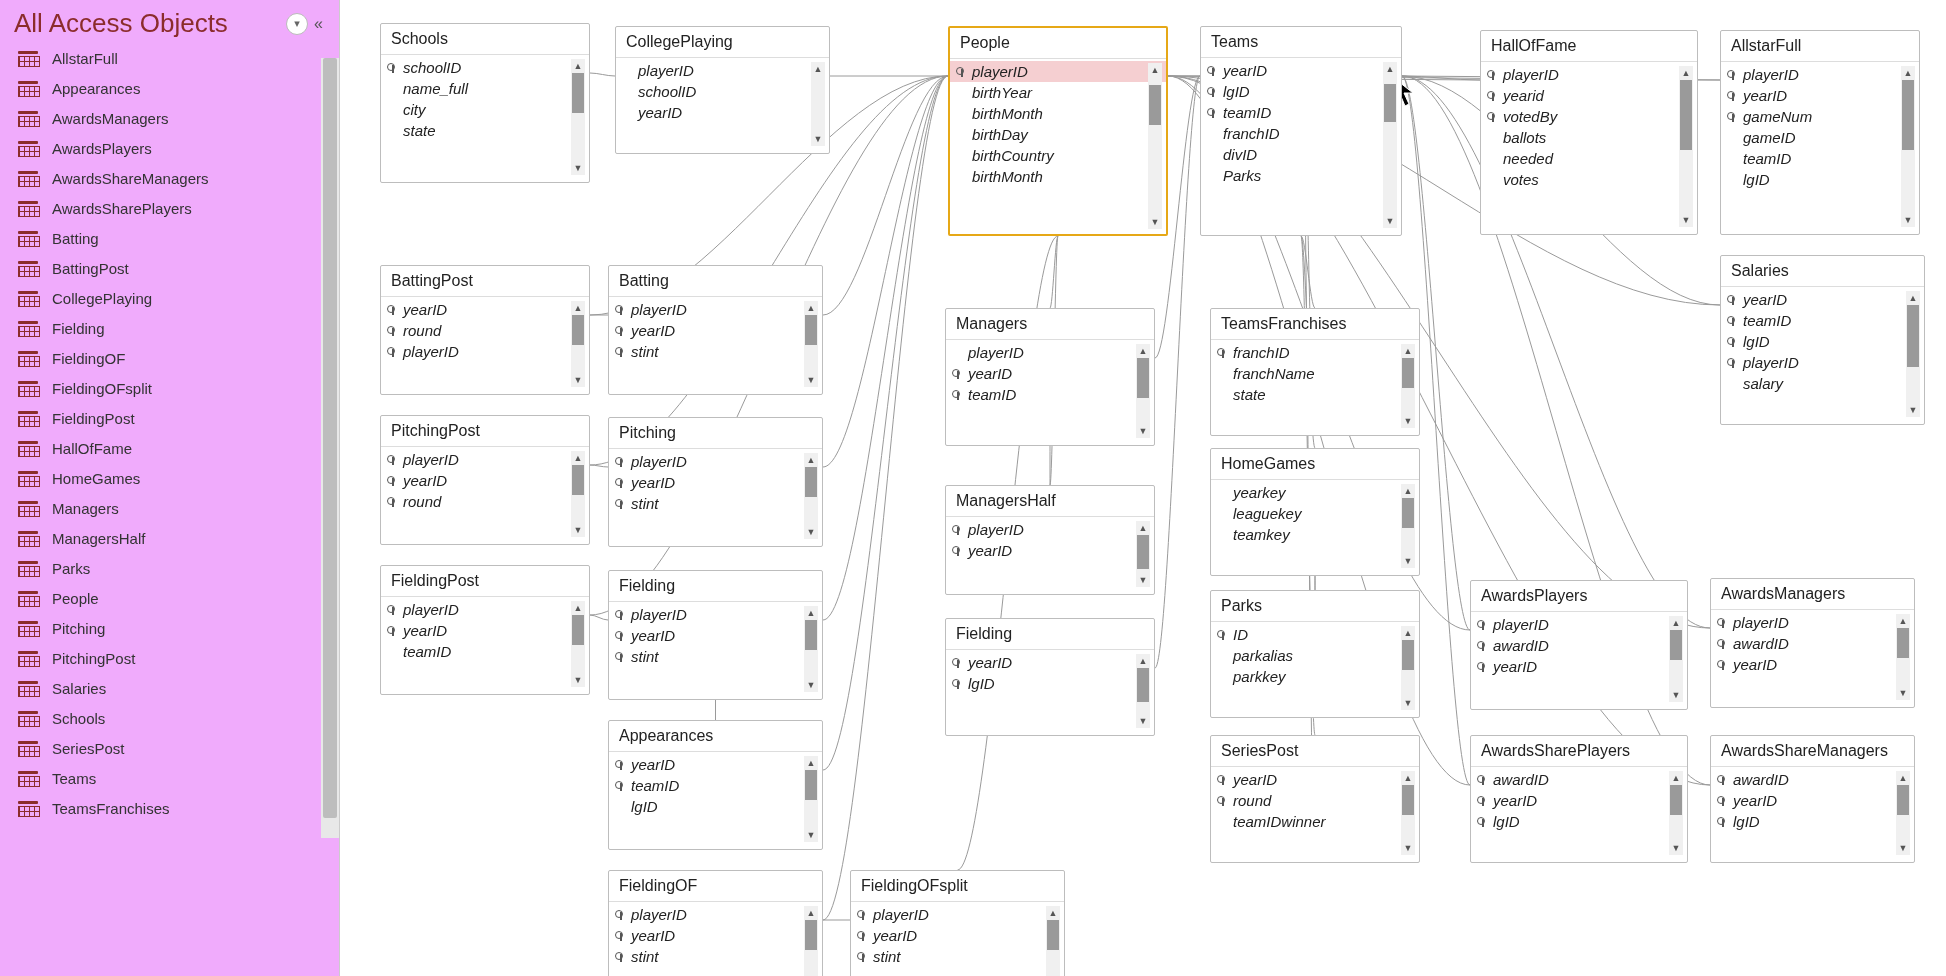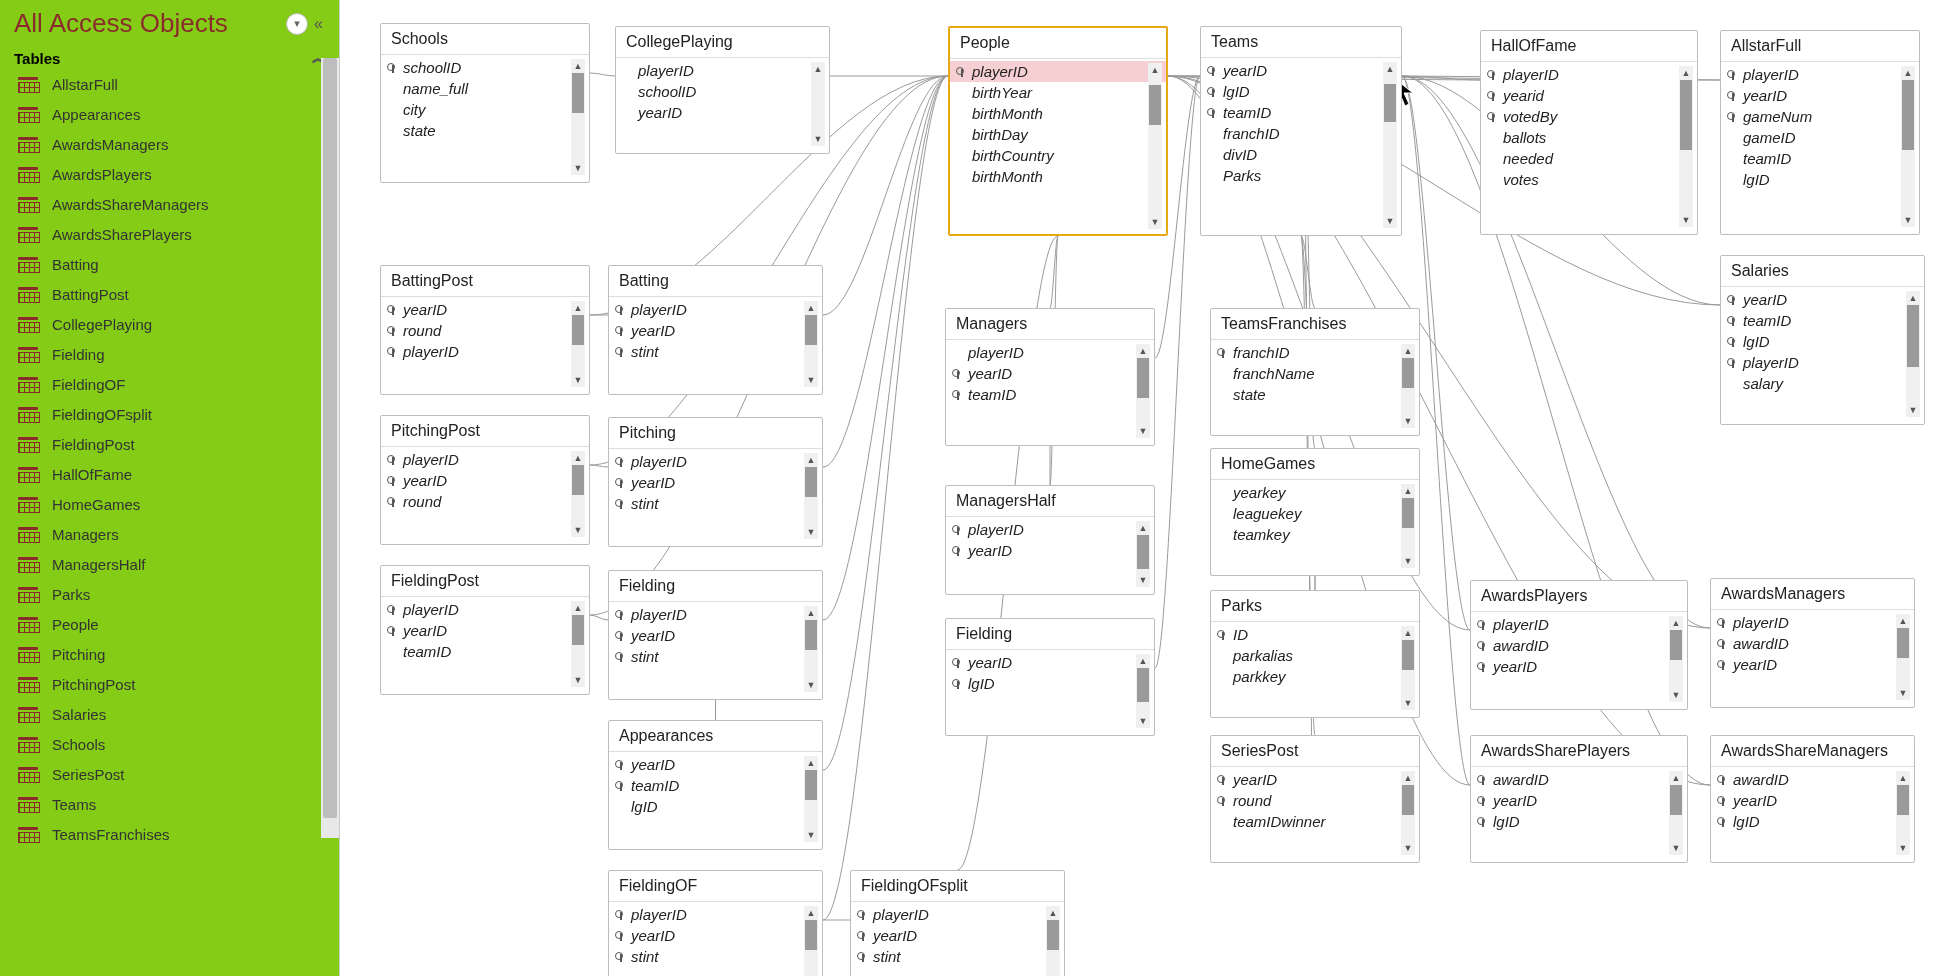--- a/index.html
+++ b/index.html
@@ -11,21 +11,21 @@
     width: 1946px;
     height: 976px;
     overflow: hidden;
   }
   
   .sidebar {
     position: absolute;
     left: 0; top: 0;
     width: 340px;
     height: 100%;
-    background: #84cc16;
+    background: #f0abfc;
     border-right: 1px solid #ccc;
   }
   .sidebar-header {
     display: flex;
     align-items: center;
     padding: 8px 10px 4px 14px;
     color: #8b2c2c;
     font-size: 26px;
     font-weight: 400;
   }
@@ -148,24 +148,20 @@
   .vsb .thumb { position:absolute; left:1px; width:12px; background:#9a9a9a;}
 </style>
 </head>
 <body>
 
 <div class="sidebar">
   <div class="sidebar-header">
     <span>All Access Objects</span>
     <span class="dd">▾</span>
     <span class="collapse-btn">«</span>
-  </div>
-  <div class="tables-hdr">
-    <span>Tables</span>
-    <span class="chev">︽</span>
   </div>
   <div class="nav-list" id="nav-list">
       <div class="nav-item">
         <span class="nav-icon"></span>
         <span>AllstarFull</span>
       </div>
       <div class="nav-item">
         <span class="nav-icon"></span>
         <span>Appearances</span>
       </div>

